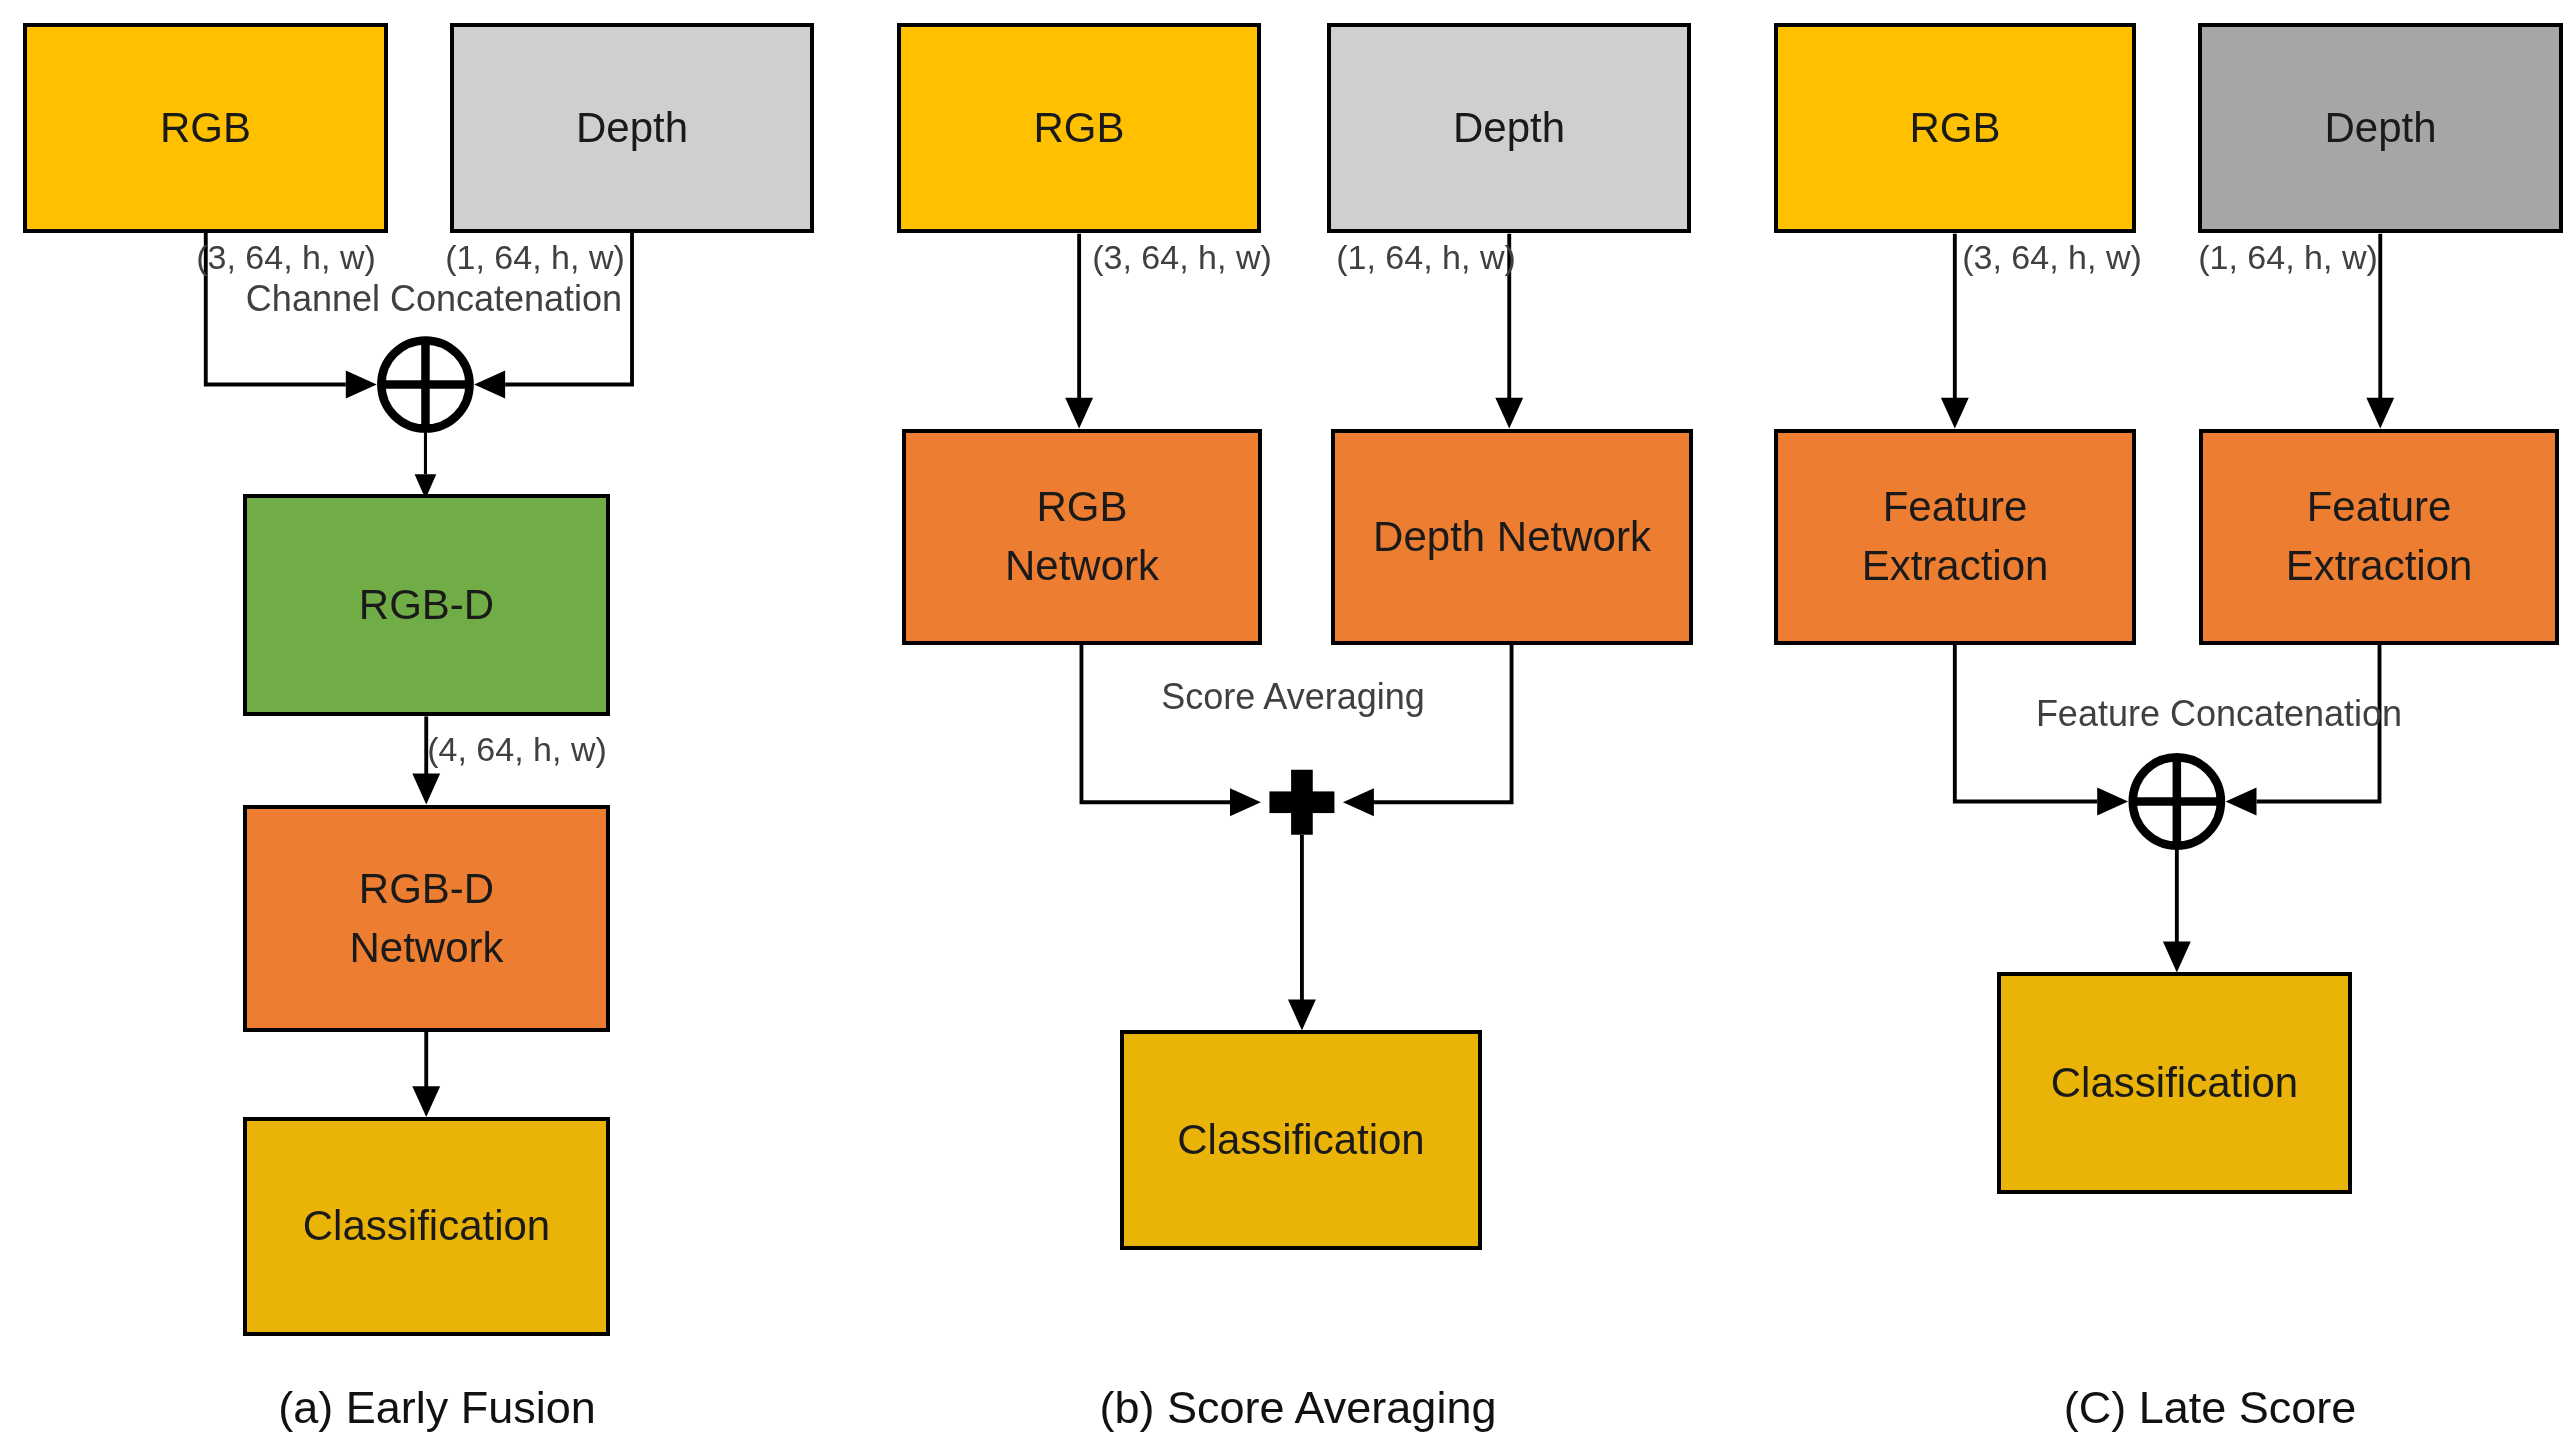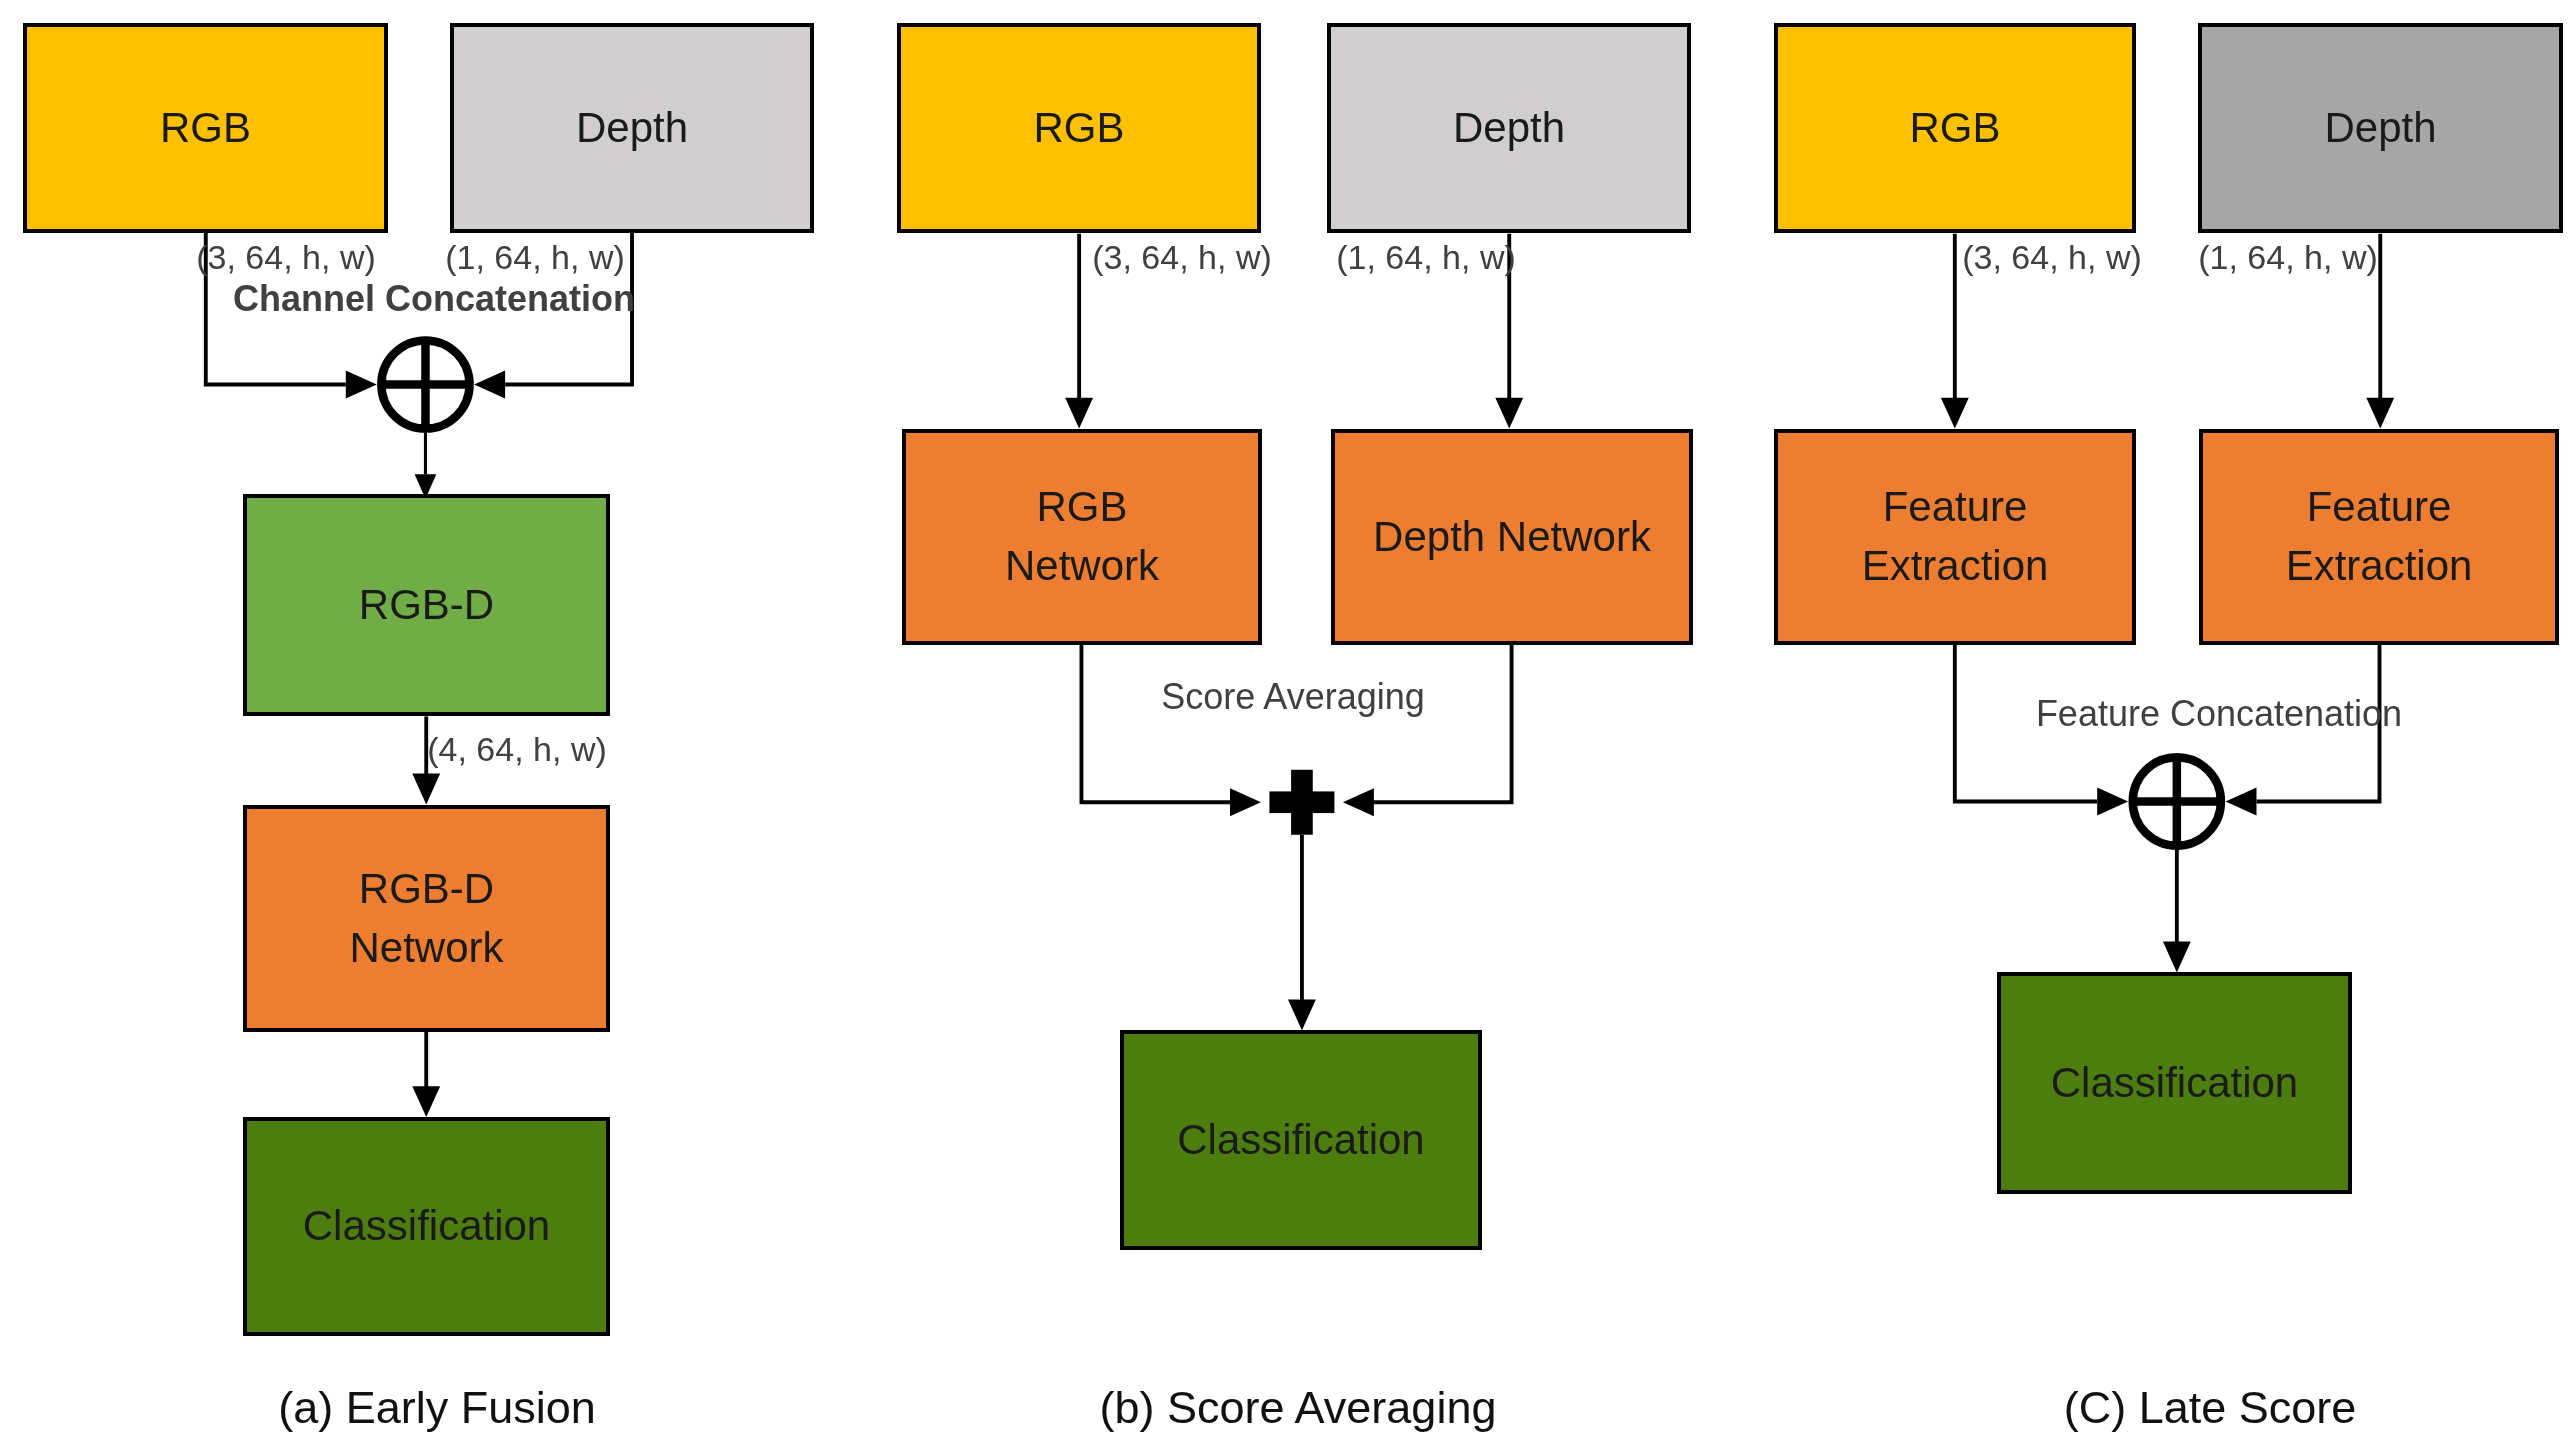--- a/index.html
+++ b/index.html
@@ -38,21 +38,21 @@
     font-size: 42px;
     line-height: 1.4;
     white-space: pre-line;
     color: #1a1a1a;
   }
   .bg-yellow { background: #FFC000; }
   .bg-gray-light { background: #D0CECE; }
   .bg-gray-dark { background: #A6A6A6; }
   .bg-orange { background: #ED7D31; }
   .bg-green { background: #70AD47; }
-  .bg-blue { background: #4d7c0f; }
+  .bg-blue { background: #eab308; }
   .float-label {
     position: absolute;
     transform: translateX(-50%);
     white-space: nowrap;
     z-index: 3;
     color: #404040;
   }
   .dim-label { font-size: 34px; }
   .fusion-label { font-size: 36px; }
   .caption {
@@ -131,21 +131,21 @@
 
   <section>
     <div class="node bg-yellow" style="left:23px; top:23px; width:365px; height:210px;">
       <span class="node-label">RGB</span>
     </div>
     <div class="node bg-gray-light" style="left:450px; top:23px; width:364px; height:210px;">
       <span class="node-label">Depth</span>
     </div>
     <div class="float-label dim-label" style="left:286px; top:238px;">(3, 64, h, w)</div>
     <div class="float-label dim-label" style="left:535px; top:238px;">(1, 64, h, w)</div>
-    <div class="float-label fusion-label" style="left:434px; top:278px;font-weight:bold;">Channel Concatenation</div>
+    <div class="float-label fusion-label" style="left:434px; top:278px;">Channel Concatenation</div>
     <div class="node bg-green" style="left:243px; top:494px; width:367px; height:222px;">
       <span class="node-label">RGB-D</span>
     </div>
     <div class="float-label dim-label" style="left:517px; top:730px;">(4, 64, h, w)</div>
     <div class="node bg-orange" style="left:243px; top:805px; width:367px; height:227px;">
       <span class="node-label">RGB-D
 Network</span>
     </div>
     <div class="node bg-blue" style="left:243px; top:1117px; width:367px; height:219px;">
       <span class="node-label">Classification</span>

